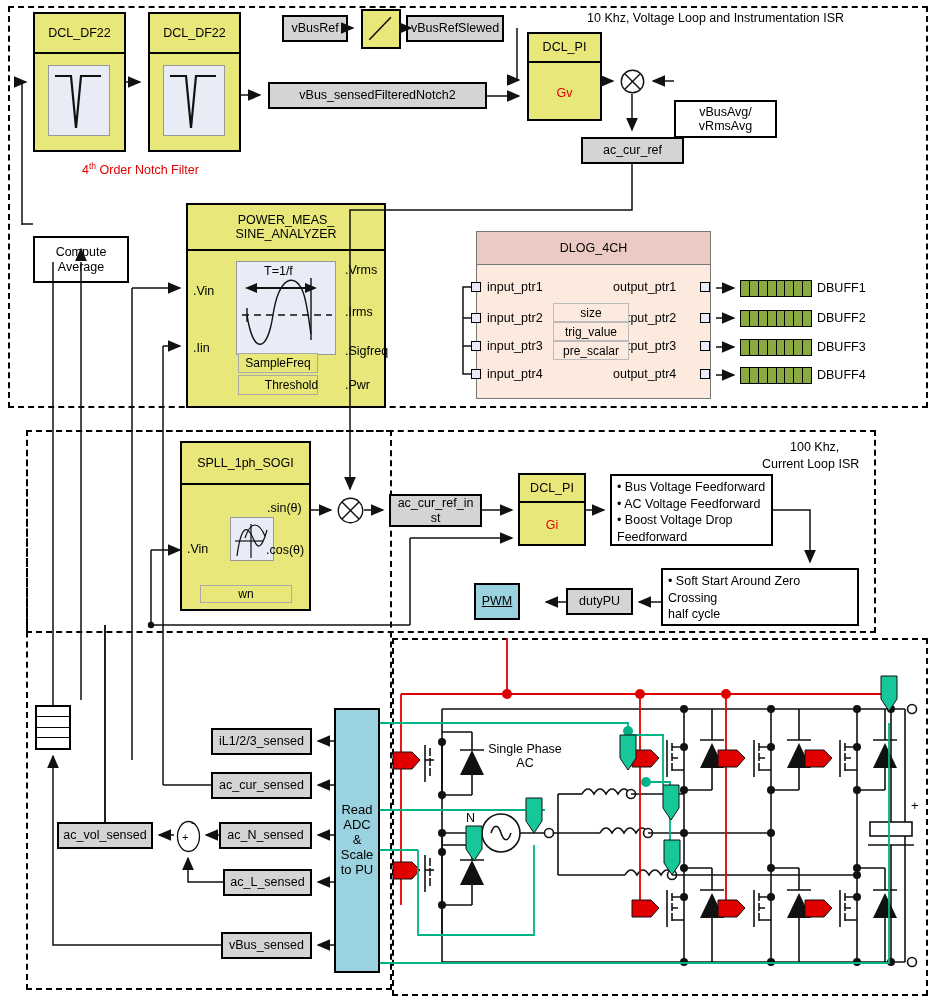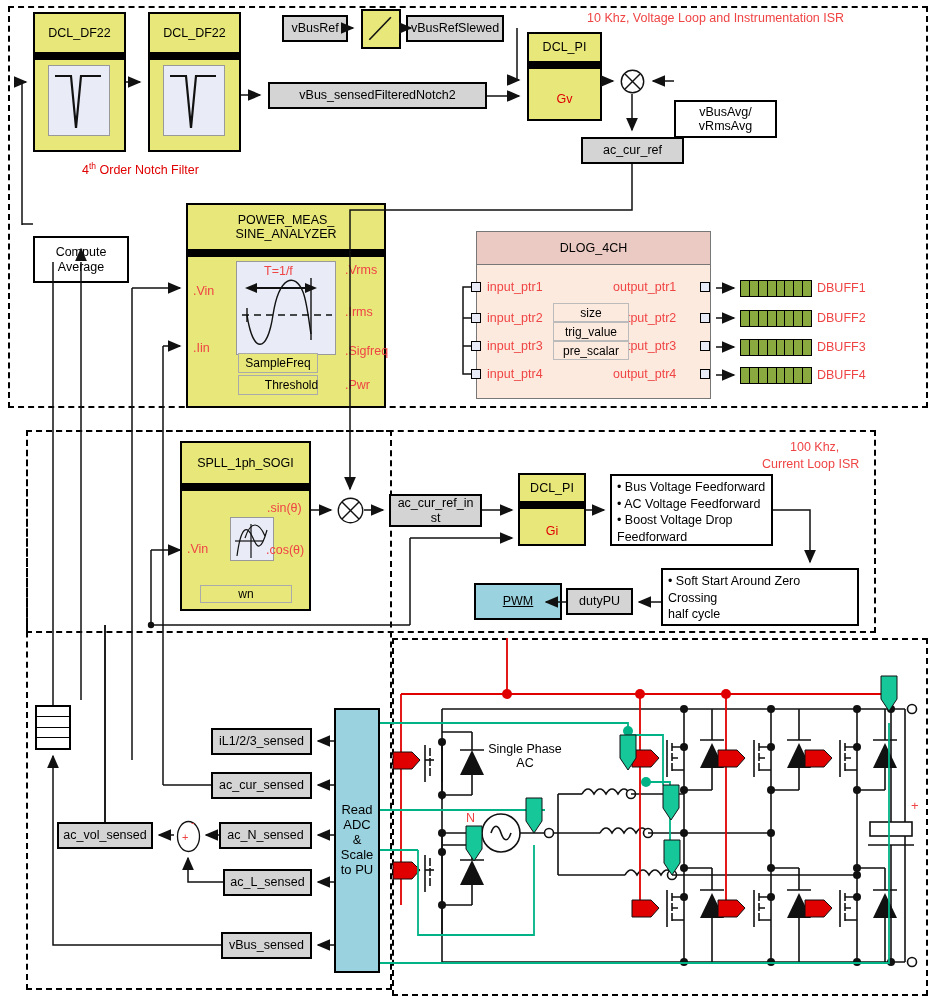--- a/index.html
+++ b/index.html
@@ -7,22 +7,22 @@
   #root{position:relative;width:936px;height:1000px;overflow:hidden;}
   .abs{position:absolute;box-sizing:border-box;}
   
   .blk{position:absolute;box-sizing:border-box;border:2px solid #000;display:flex;align-items:center;justify-content:center;text-align:center;font-size:12.5px;color:#000;line-height:1.15;}
   .yel{background:#e8e87a;}
   .gry{background:#d4d4d4;}
   .wht{background:#fff;margin-top:36px;}
   .cyan{background:#9ad3df;}
   .pinkhdr{background:#eccac4;}
   .pinkbody{background:#fdeade;}
-  .hdr{border-bottom:8px solid #000000;}
-  .lbl{position:absolute;font-size:12.5px;color:#ef4444;white-space:nowrap;}
+  .hdr{border-bottom:2px solid #000000;}
+  .lbl{position:absolute;font-size:12.5px;color:#000000;white-space:nowrap;}
   .lblc{position:absolute;font-size:12.5px;color:#000;text-align:center;}
   .red{color:#e00000;}
   .dashbox{position:absolute;box-sizing:border-box;border:2px dashed #000;}
   svg.ovl{position:absolute;left:0;top:0;width:936px;height:1000px;pointer-events:none;}
   .sb{position:absolute;box-sizing:border-box;border:2px solid #000;background:#fff;}
   .sbrow{height:25%;border-bottom:1px solid #000;box-sizing:border-box;}
   .dbuff{position:absolute;box-sizing:border-box;border:1.5px solid #000;background:#8aa93f;display:flex;}
   .dbuff i{flex:1;border-right:1px solid #000;}
   .port{position:absolute;box-sizing:border-box;width:10px;height:10px;border:1.5px solid #000;background:#e8eaf6;}
   .innerbox{position:absolute;box-sizing:border-box;border:1.5px solid #999;background:#e9ecf7;}
@@ -239,21 +239,21 @@
     <div>• Boost Voltage Drop</div>
     <div>Feedforward</div>
   </div>
 
   <div class="bullets" style="left:661px;top:568px;width:198px;height:58px;">
     <div>• Soft Start Around Zero Crossing</div>
     <div>half cycle</div>
   </div>
 
   <div class="blk gry" style="left:566px;top:588px;width:67px;height:27px;">dutyPU</div>
-  <div class="blk cyan" style="left:474px;top:583px;width:88px;height:37px;text-decoration:underline;">PWM</div>
+  <div class="blk cyan" style="left:474px;top:583px;width:46px;height:37px;text-decoration:underline;">PWM</div>
 
   <div class="blk cyan" style="left:334px;top:708px;width:46px;height:265px;flex-direction:column;font-size:13px;">
     <span>Read</span>
     <span>ADC</span>
     <span>&amp;</span>
     <span>Scale</span>
     <span>to PU</span>
   </div>
 
   <div class="blk gry" style="left:211px;top:728px;width:101px;height:27px;">iL1/2/3_sensed</div>

